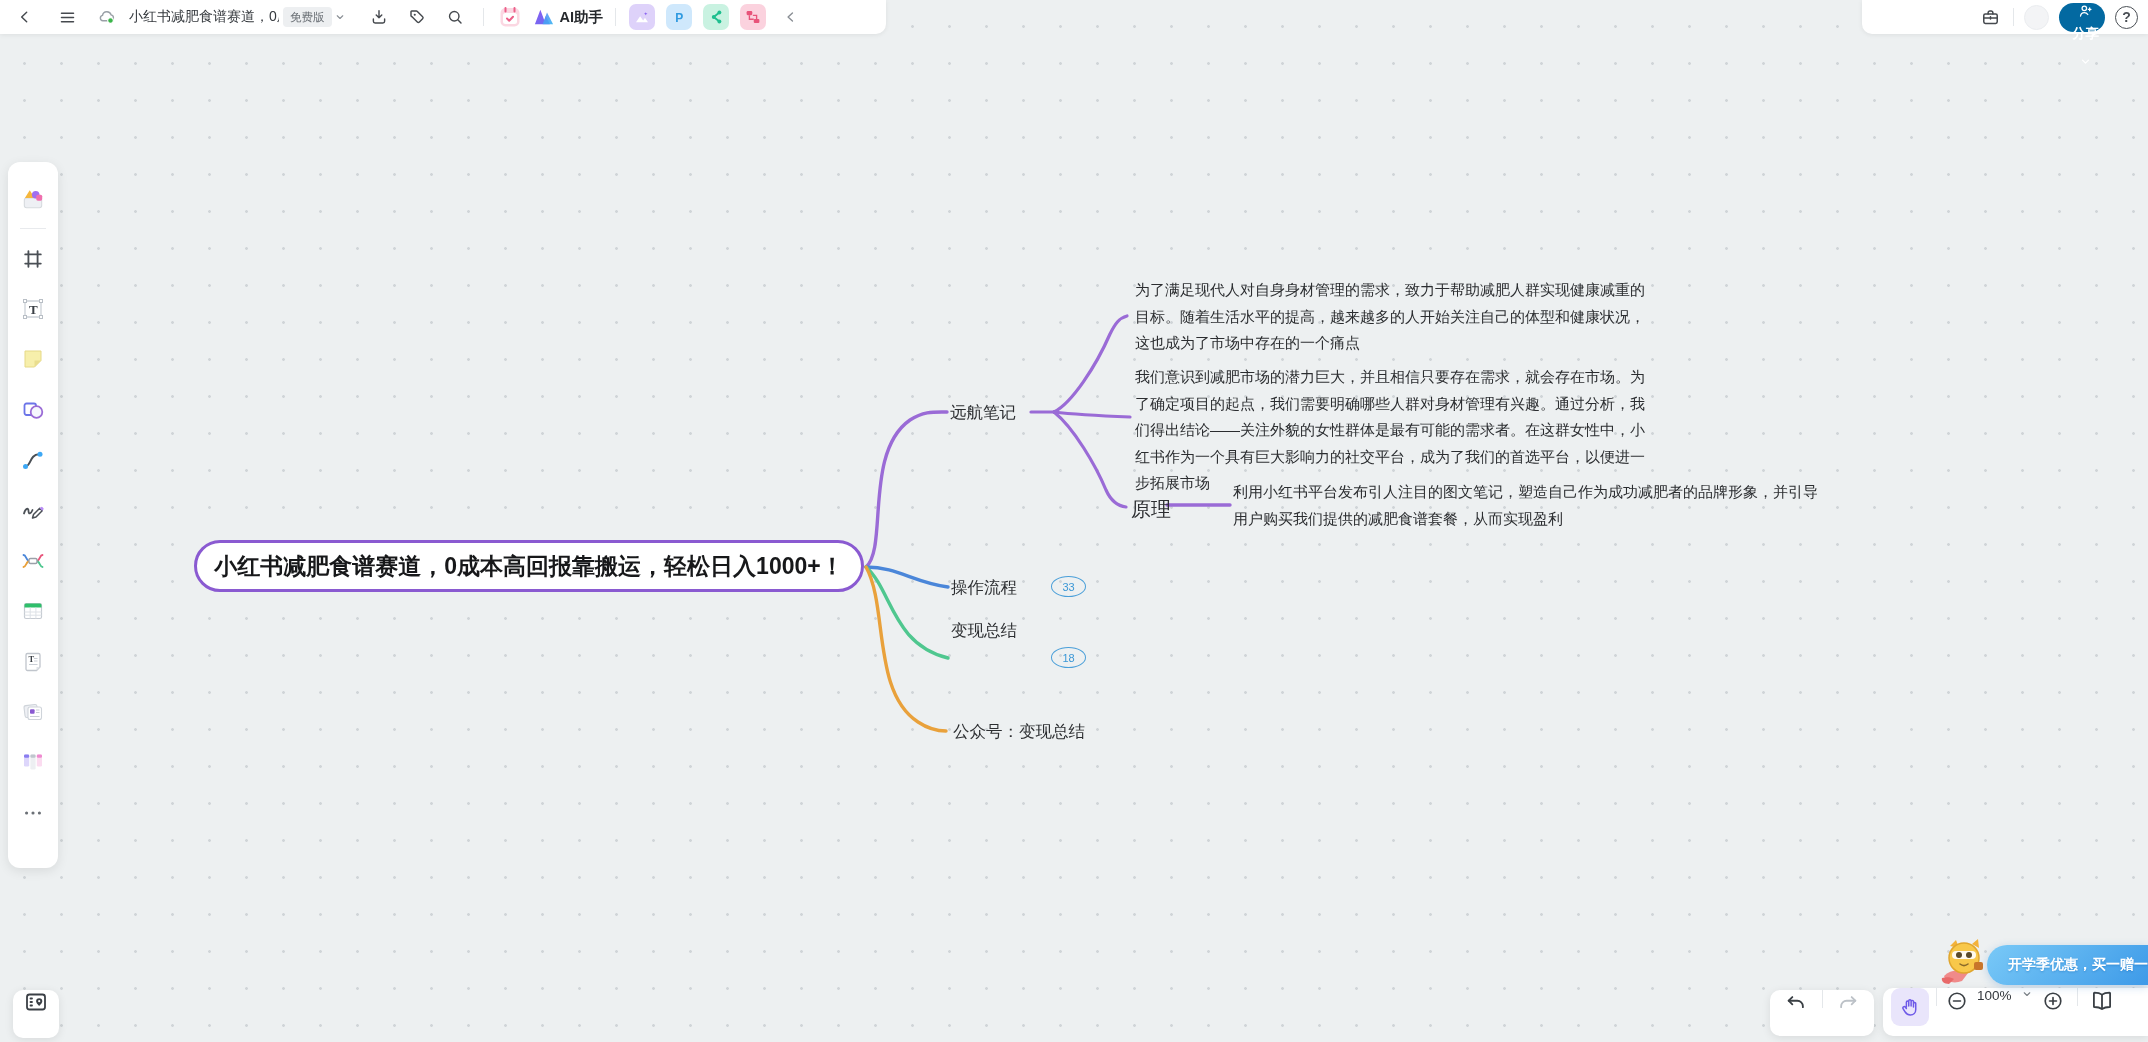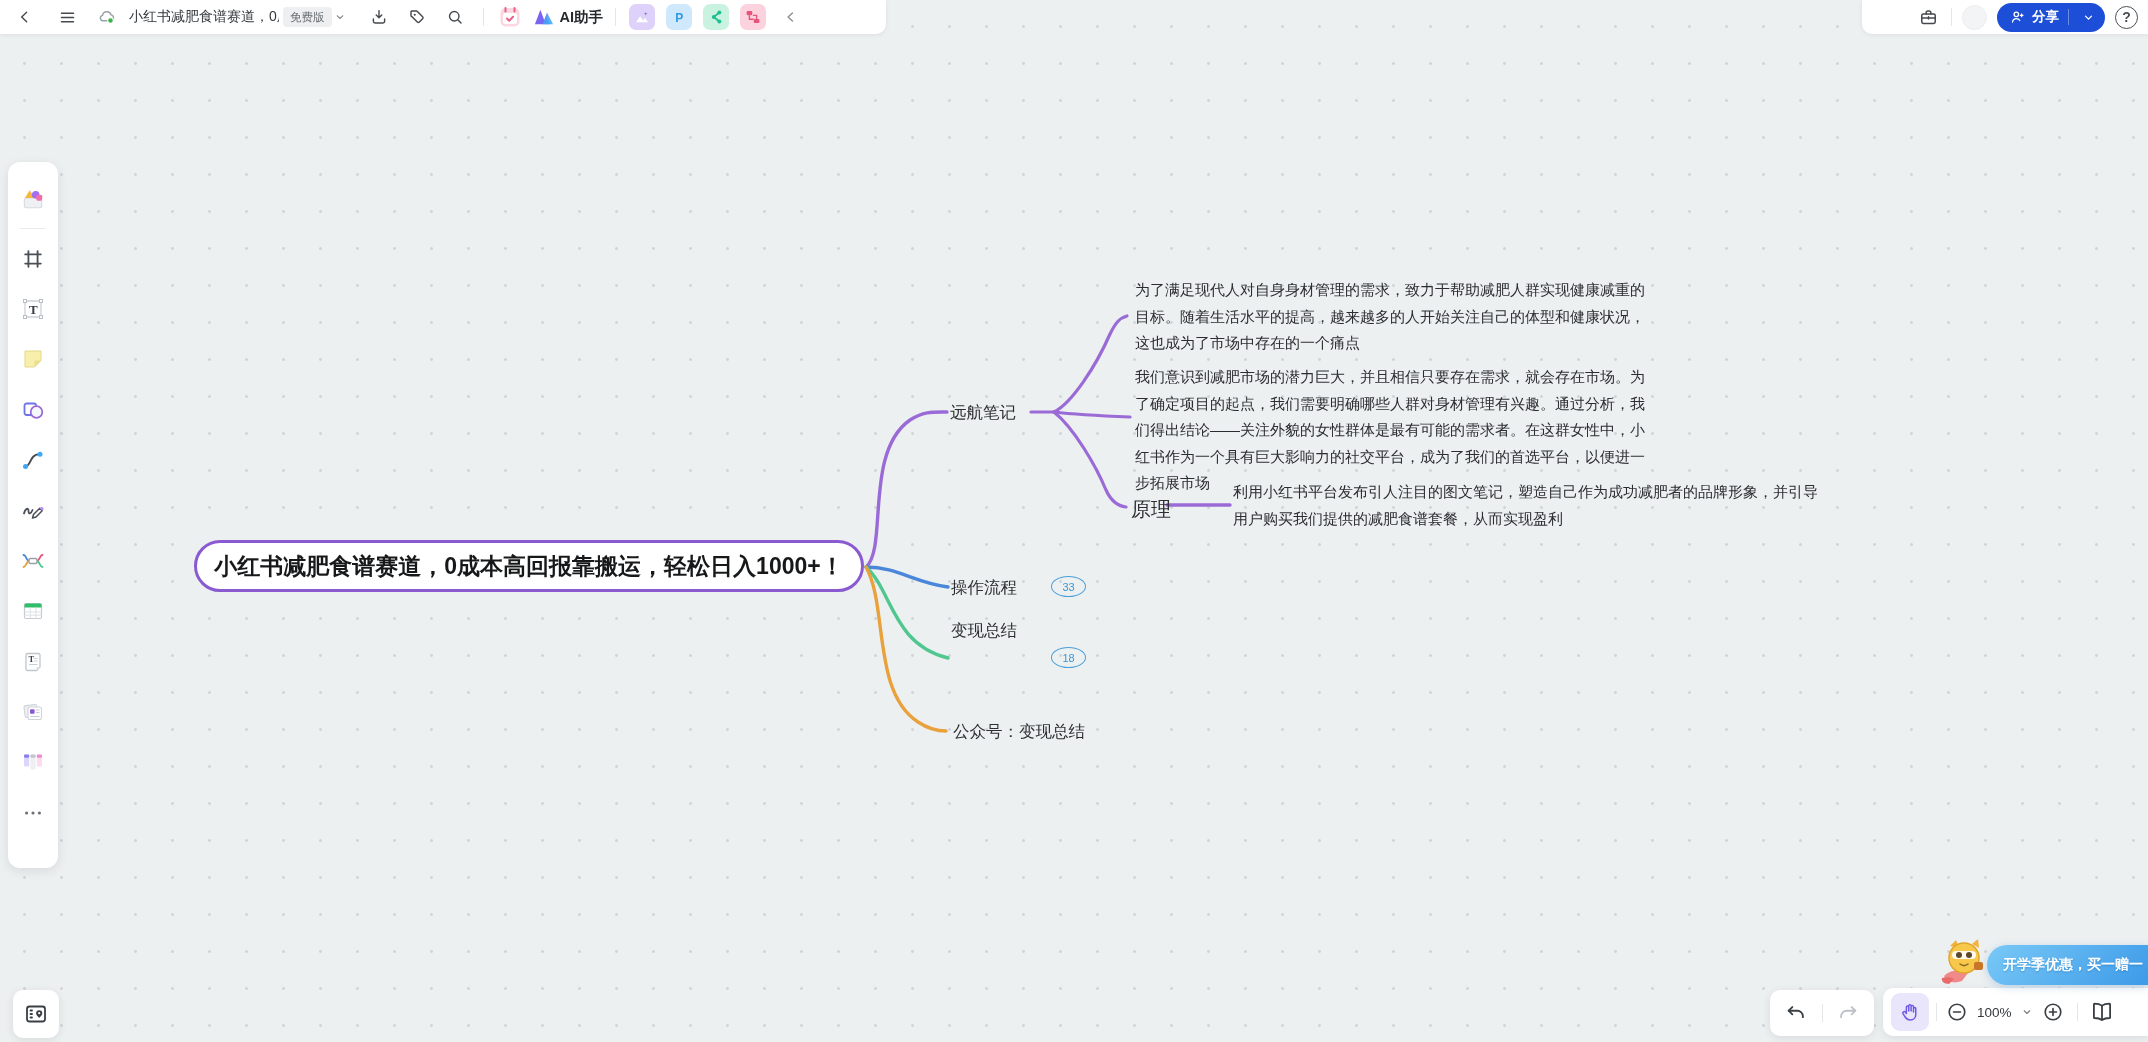--- a/index.html
+++ b/index.html
@@ -21,54 +21,54 @@
   .doc-title { margin-left:9px; width:150px; font-size:14px; color:#34383d;
     white-space:nowrap; overflow:hidden; flex:none; }
   .plan-badge { margin-left:4px; background:#edeff1; color:#6b7076; font-size:11.5px;
     padding:2.5px 7px; border-radius:4px; flex:none; cursor:pointer; }
   .mini-chevron { color:#8a8f95; margin-left:2px; display:flex; cursor:pointer; }
   .ai-btn { display:flex; align-items:flex-end; gap:5px; border:none; background:transparent;
     cursor:pointer; margin-left:10px; flex:none; }
   .ai-label { font-size:14.5px; font-weight:bold; color:#26292d; }
   .plugin { width:26px; height:26px; border-radius:7px; display:flex; align-items:center;
     justify-content:center; border:none; cursor:pointer; flex:none; }
-  .share-btn { height:29px; background:#1d4ed8; border:none; border-radius:15px;
-    display:flex; align-items:center; color:#fff; cursor:pointer; padding:0 6px 0 13px; gap:6px; }
+  .share-btn { height:29px; background:#0369a1; border:none; border-radius:15px;
+    display:flex; align-items:center; color:#fff; cursor:pointer; padding:0 6px 0 13px; gap:6px;flex-direction:column; }
   .share-label { font-size:13.5px; font-weight:bold; color:#fff; }
   .share-div { width:1px; height:16px; background:rgba(255,255,255,.35); margin:0 3px; }
   .help-btn { width:23px; height:23px; border-radius:50%; border:1.8px solid #4a4f55;
     background:transparent; color:#4a4f55; font-size:14px; font-weight:bold;
     display:flex; align-items:center; justify-content:center; cursor:pointer; }
   .avatar { width:25px; height:25px; border-radius:50%; background:#f3f4f6; border:1px solid #ebedf0; flex:none; }
 
   
   .toolbox { position:absolute; left:8px; top:162px; width:50px; height:706px;
     background:#fff; border-radius:12px; box-shadow:0 3px 12px rgba(0,0,0,.09);
     display:flex; flex-direction:column; align-items:center; padding:12px 0; gap:0; z-index:20; }
   .tool-btn { width:34px; height:34px; margin:8.2px 0; border:none; background:transparent;
     border-radius:8px; display:flex; align-items:center; justify-content:center; cursor:pointer; }
   .tool-div { width:26px; height:1px; background:#e8eaed; margin:4px 0; }
 
   
   .panel { position:absolute; background:#fff; border-radius:10px;
-    box-shadow:0 2px 10px rgba(0,0,0,.09); display:flex; align-items:center; z-index:25; }
+    box-shadow:0 2px 10px rgba(0,0,0,.09); display:flex; z-index:25; }
   .minimap-btn { left:13px; top:990px; width:46px; height:48px; justify-content:center; cursor:pointer; }
   .history-panel { left:1770px; top:990px; width:104px; height:46px; justify-content:space-evenly; }
   .zoom-panel { left:1883px; top:988px; width:265px; height:48px; border-radius:10px 0 0 10px; padding:0 8px; gap:7px; }
   .hand-btn { width:38px; height:38px; border-radius:9px; background:#e9e5fb; border:none;
     display:flex; align-items:center; justify-content:center; color:#6e5ae8; cursor:pointer; flex:none; }
   .zoom-level { font-size:13.5px; color:#34383d; flex:none; cursor:pointer; }
   .ctrl-icon { display:flex; align-items:center; justify-content:center; border:none;
     background:transparent; color:#3a3f44; cursor:pointer; width:26px; height:26px; flex:none; }
 
   
   .promo { position:absolute; left:1987px; top:945px; width:161px; height:40px;
     border-radius:21px 0 0 21px; background:linear-gradient(135deg,#79c9f7 0%,#3d9ae8 100%);
     display:flex; align-items:center; padding-left:16px; overflow:hidden; z-index:26; cursor:pointer;
-    box-shadow:0 2px 8px rgba(40,120,200,.25); }
+    box-shadow:0 2px 8px rgba(40,120,200,.25);justify-content:flex-end; }
   .promo-text { color:#fff; font-weight:bold; font-size:14px; white-space:nowrap;
     text-shadow:0 1px 2px rgba(0,90,170,.35); }
   .mascot { position:absolute; left:1934px; top:932px; z-index:27; pointer-events:none; }
 
   
   .mm-svg { position:absolute; left:0; top:0; width:2148px; height:1042px; z-index:5; pointer-events:none; }
   .root-node { position:absolute; left:194px; top:540px; width:670px; height:52px;
     background:#fff; border:3.5px solid #8a5ad1; border-radius:30px; z-index:10;
     display:flex; align-items:center; justify-content:center; cursor:pointer; }
   .root-text { font-size:23px; font-weight:bold; color:#17181a; white-space:nowrap; }

